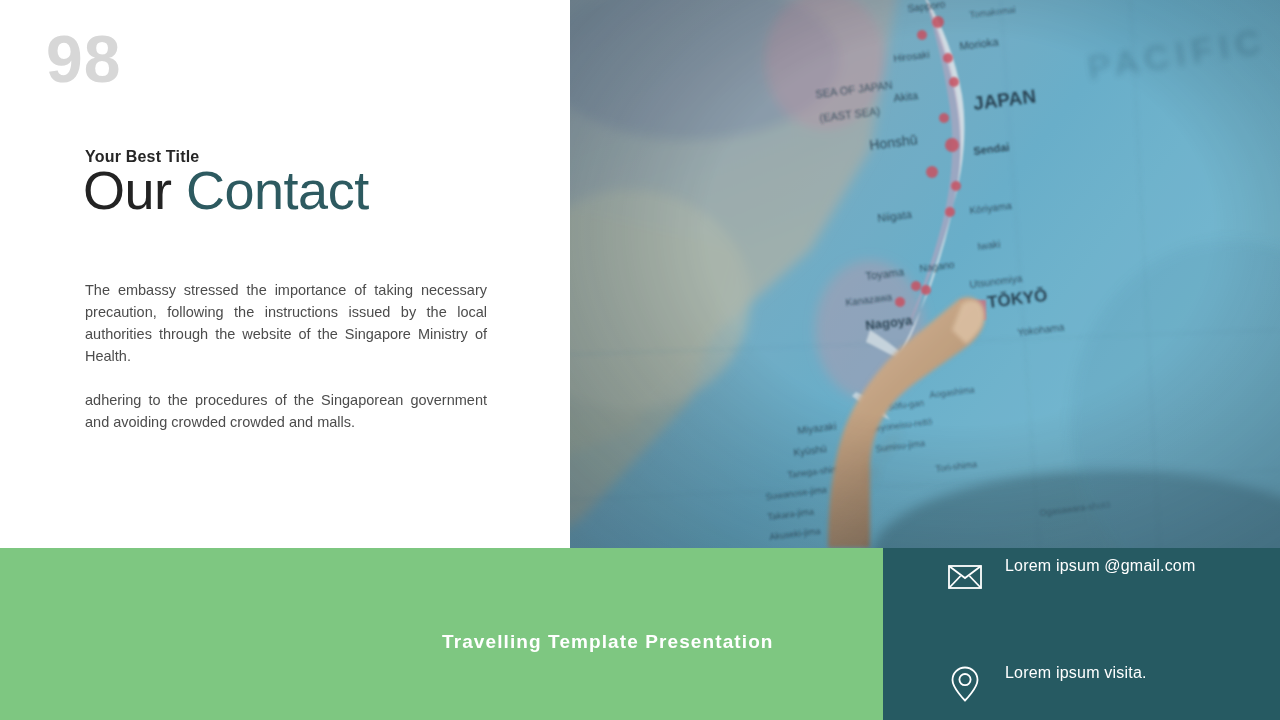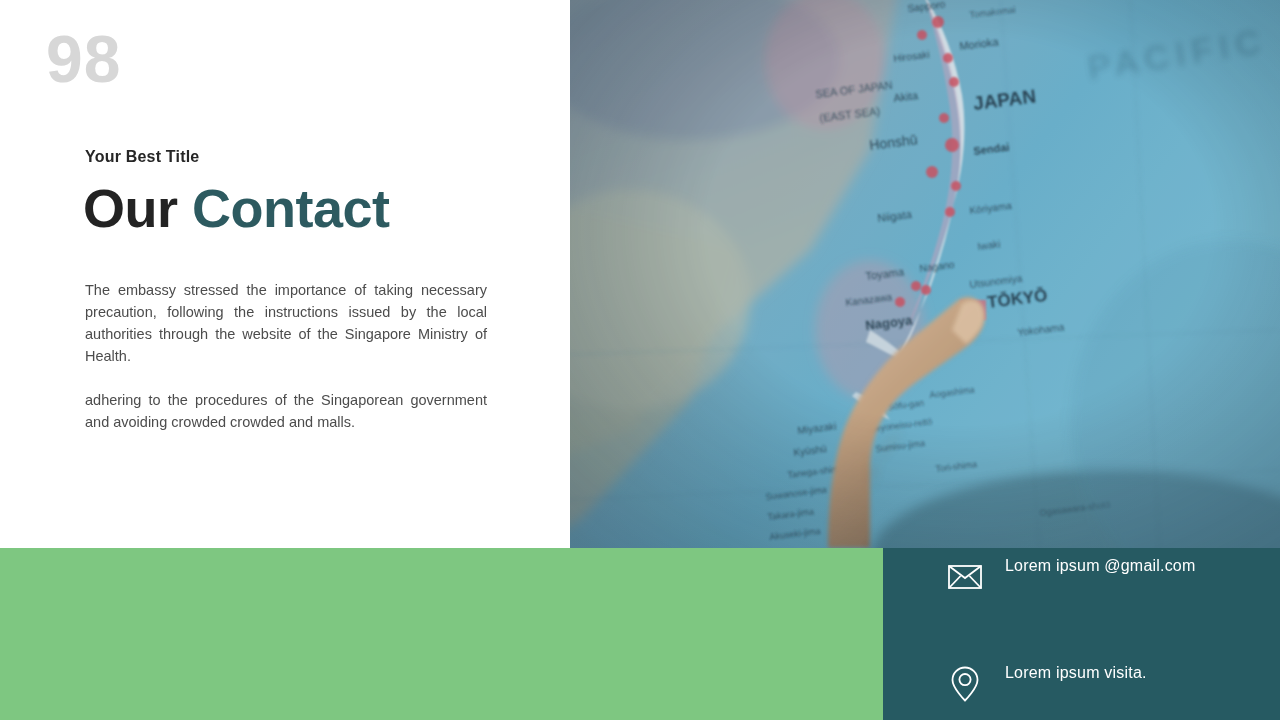--- a/index.html
+++ b/index.html
@@ -47,23 +47,23 @@
     left: 85px;
     top: 148px;
     font-size: 16px;
     font-weight: bold;
     color: #262626;
     letter-spacing: 0.2px;
   }
   .headline {
     position: absolute;
     left: 83px;
-    top: 178px;
+    top: 160px;
     font-size: 54px;
-    font-weight: bold;
+    font-weight: normal;
     letter-spacing: -0.5px;
     line-height: 1.12;
     white-space: nowrap;
   }
   .headline .h-dark { color: #232323; }
   .headline .h-accent { color: #2d5a60; }
 
   .body-block {
     position: absolute;
     left: 85px;
@@ -311,20 +311,21 @@
     <p class="first">The embassy stressed the importance of taking necessary precaution, following the instructions issued by the local authorities through the website of the Singapore Ministry of Health.</p>
     <p class="second">adhering to the procedures of the Singaporean government and avoiding crowded crowded and malls.</p>
   </div>
 
   <div class="footer">
     <div class="footer-green"></div>
     <div class="footer-teal"></div>
   </div>
 
 
+  <div class="tagline">Travelling  Template  Presentation</div>
 
   <div class="contact-list">
 
     <div class="contact-row r0">
       <span class="contact-icon">
         <svg width="34" height="24" viewBox="0 0 34 24" fill="none" stroke="#ffffff" stroke-width="1.8">
           <rect x="1" y="1" width="32" height="22"></rect>
           <path d="M1,1 L17,13 L33,1"></path>
           <path d="M1,23 L12.5,11"></path>
           <path d="M33,23 L21.5,11"></path>

